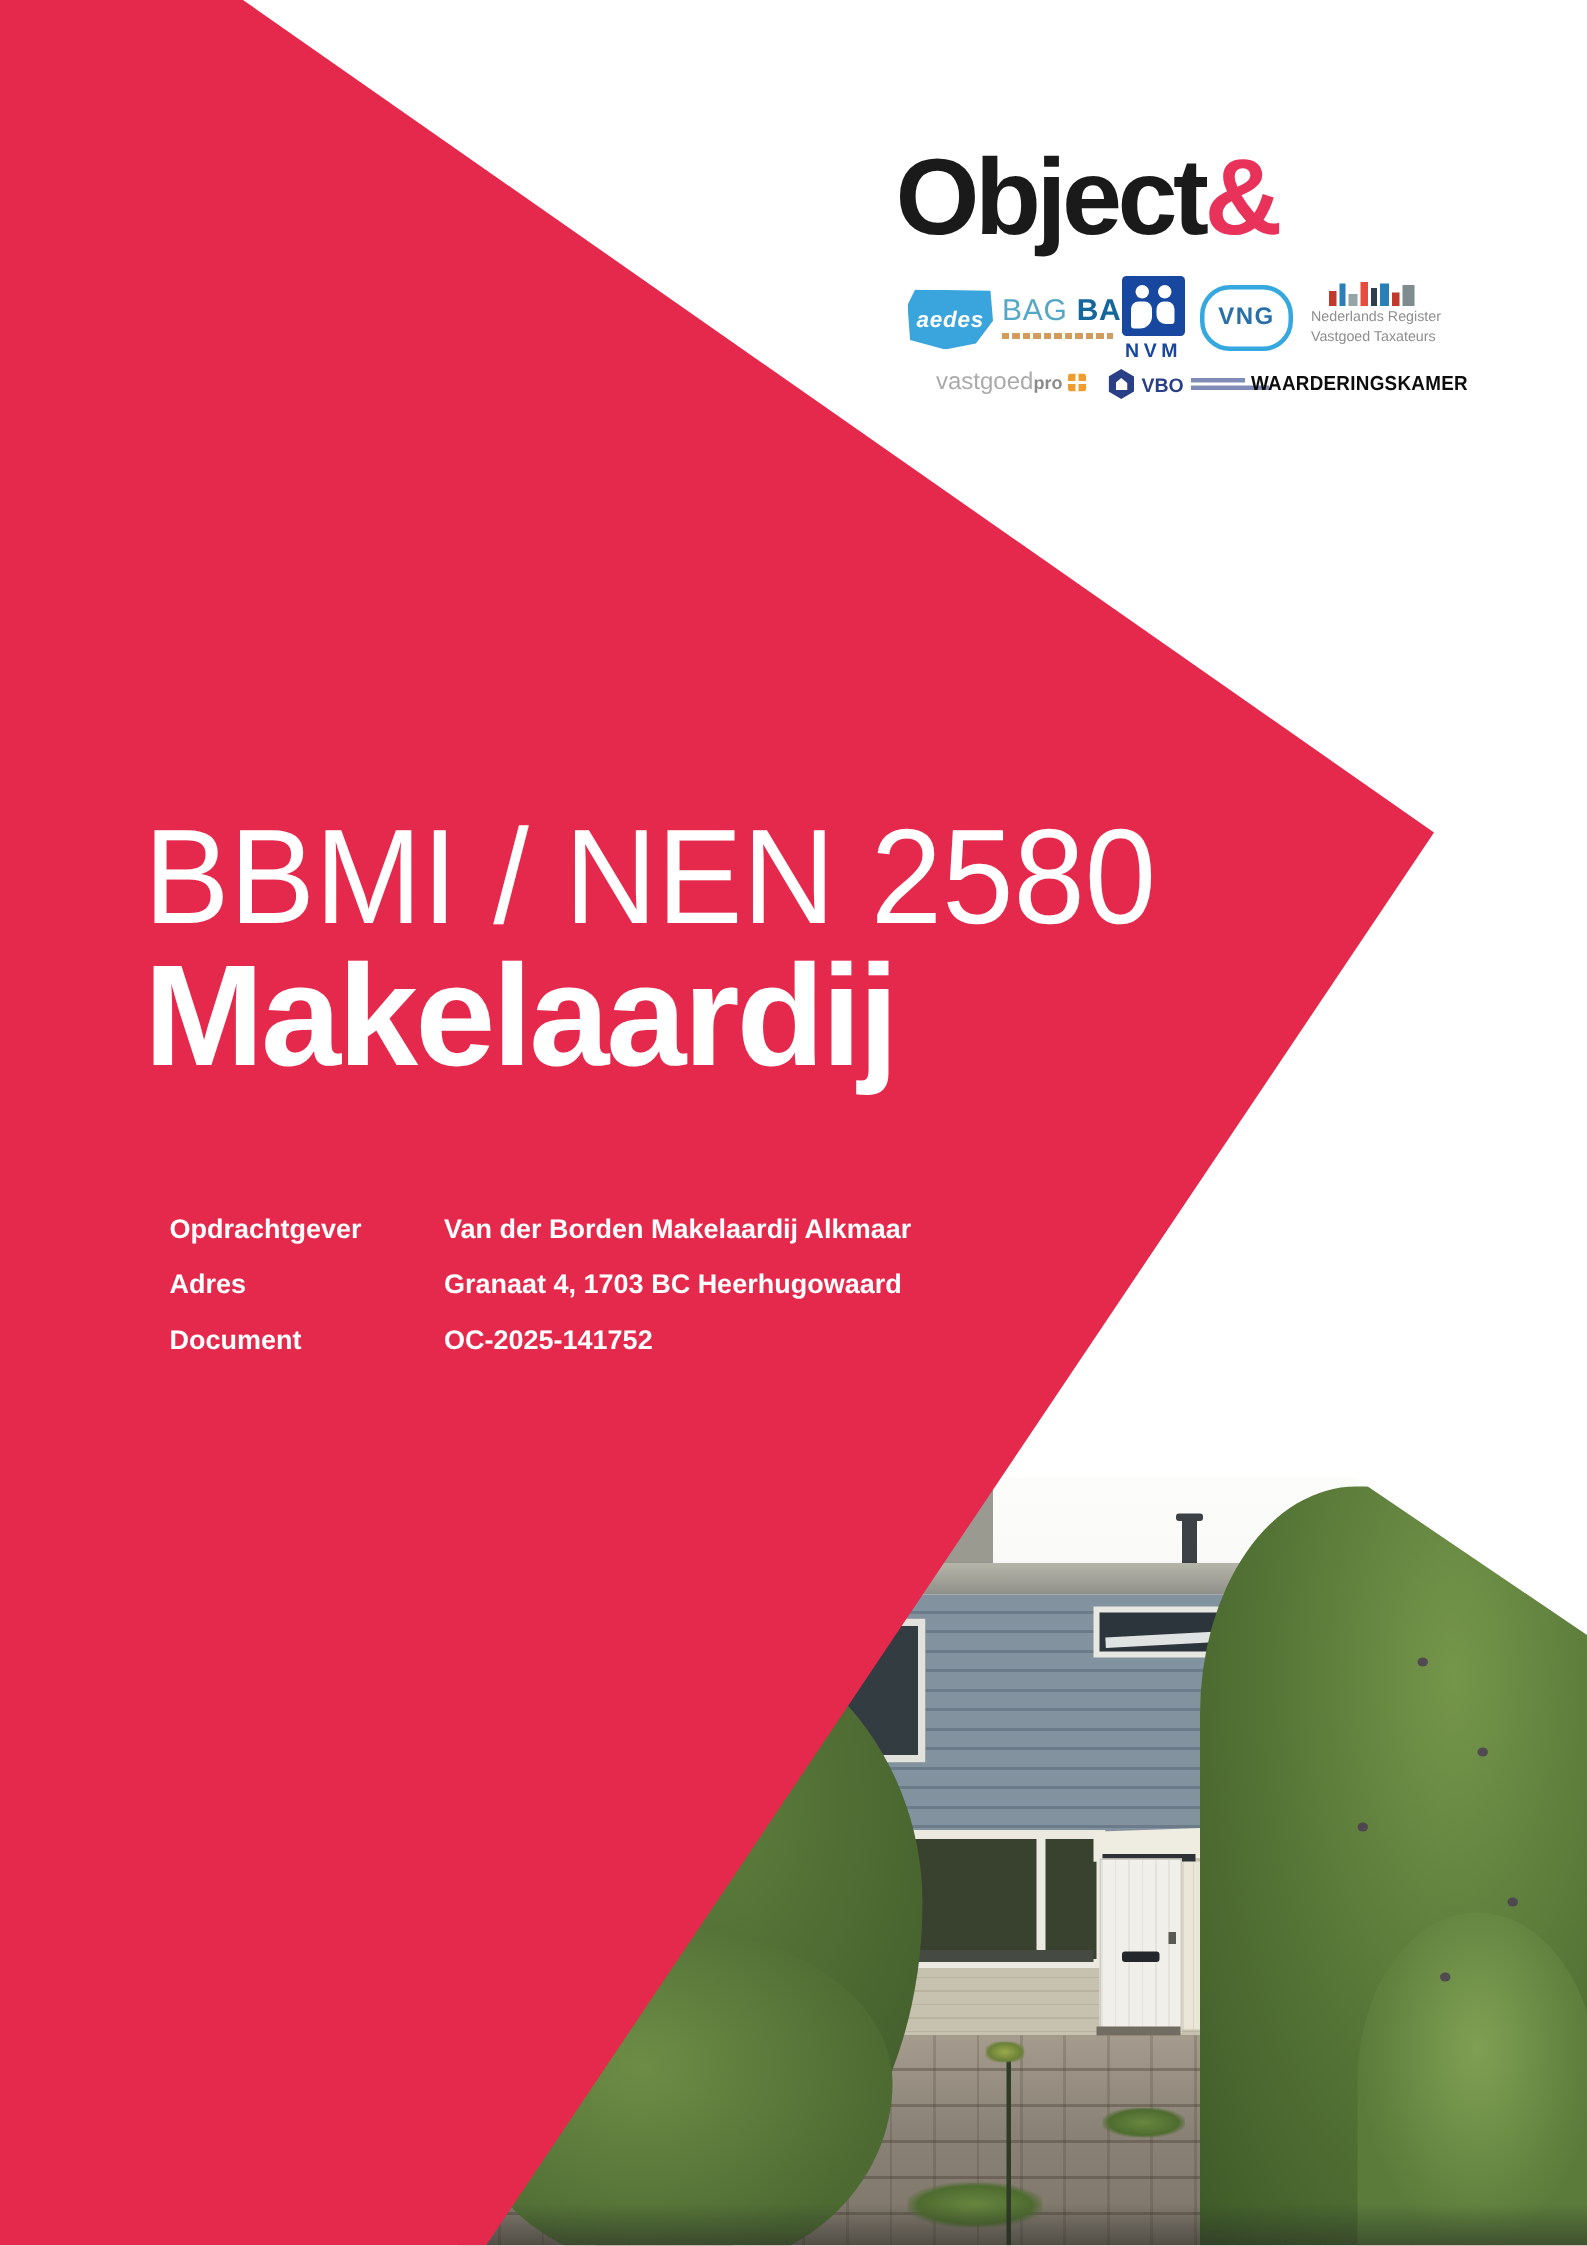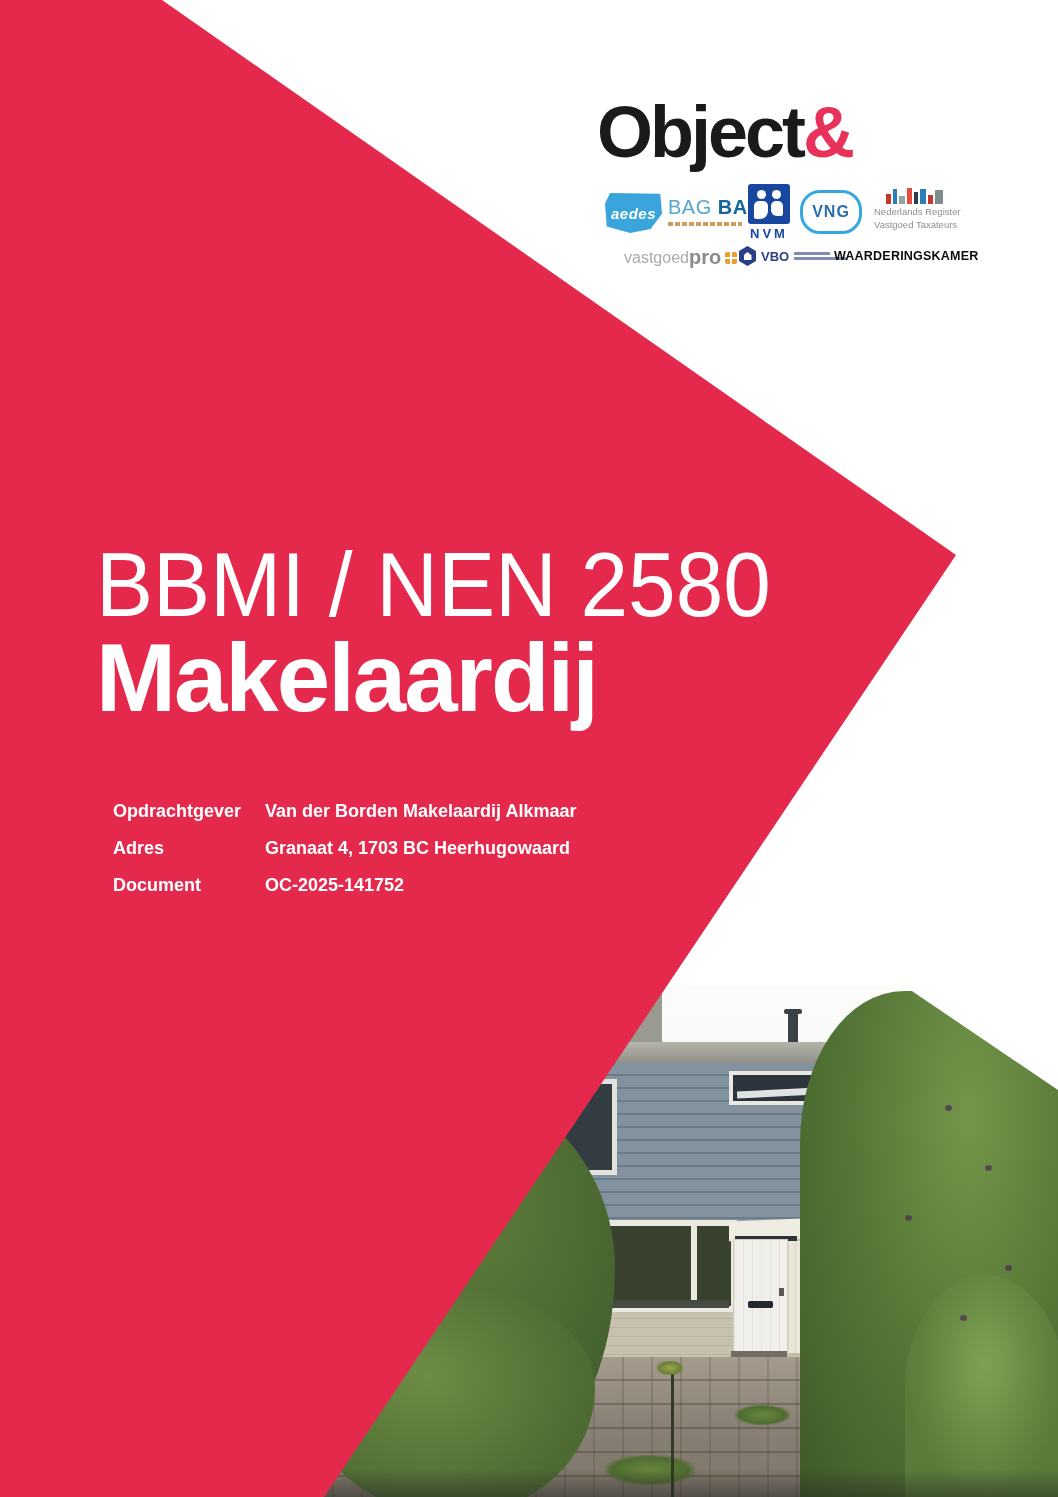--- a/index.html
+++ b/index.html
@@ -44,21 +44,21 @@
   .nvm .label{margin-top:2px;color:#17479E;font-weight:700;font-size:13px;letter-spacing:3px;}
   .vng{left:800px;top:190px;width:56px;height:38px;border:3px solid #35A8E0;border-radius:20px;
     display:flex;align-items:center;justify-content:center;
     color:#2A6FA8;font-weight:700;font-size:16px;letter-spacing:1px;}
   .nrvt{left:874px;top:187px;flex-direction:column;align-items:flex-start;}
   .nrvt .bars{display:flex;align-items:flex-end;gap:2px;height:17px;margin-left:12px;}
   .nrvt .bars i{display:block;}
   .nrvt .text{font-size:9.5px;line-height:11px;color:#8E8E8E;margin-top:2px;}
   .vgp{left:624px;top:246px;}
   .vgp .t1{color:#ABABAB;font-size:16px;}
-  .vgp .t2{color:#8B8B8B;font-size:20px;font-weight:700;}
+  .vgp .t2{color:#8B8B8B;font-size:12px;font-weight:700;}
   .vgp .icon{width:12px;height:12px;margin-left:4px;border-radius:2px;background:#EE9D2E;
     background-image:linear-gradient(#fff,#fff),linear-gradient(#fff,#fff);
     background-size:12px 2px,2px 12px;background-position:0 5px,5px 0;background-repeat:no-repeat;}
   .vbo{left:739px;top:246px;gap:5px;}
   .vbo .hex{width:17px;height:20px;background:#2B3F87;
     clip-path:polygon(50% 0,100% 25%,100% 75%,50% 100%,0 75%,0 25%);
     display:flex;align-items:center;justify-content:center;}
   .vbo .hex i{display:block;width:8px;height:8px;background:#fff;
     clip-path:polygon(50% 0,100% 42%,100% 100%,0 100%,0 42%);}
   .vbo .label{color:#2B3F87;font-weight:800;font-size:13px;}
@@ -69,21 +69,21 @@
   .wk{left:834px;top:248px;color:#0D0D0D;font-weight:800;font-size:13.5px;letter-spacing:.2px;
     transform:scaleX(.93);transform-origin:left center;}
 
   
   .title{position:absolute;left:96px;top:542px;z-index:3;color:#fff;}
   .title .l1{font-size:90px;line-height:86px;font-weight:400;transform:scaleX(.95);transform-origin:left;}
   .title .l2{font-size:96px;line-height:100px;font-weight:800;letter-spacing:-2px;}
 
   
   .details{position:absolute;left:113px;top:801px;z-index:3;color:#fff;}
-  .details .row{display:flex;height:37px;font-size:18px;font-weight:700;}
+  .details .row{display:flex;height:37px;align-items:center;font-size:18px;font-weight:700;gap:31px;}
   .details .label{width:152px;}
 
   
   .photo{
     position:absolute;left:305px;top:985px;width:753px;height:512px;z-index:1;
     clip-path:polygon(0 0,598px 0,753px 105px,753px 512px,0 512px);
   }
   .photo *{position:absolute;}
   .sky{inset:0;background:linear-gradient(180deg,#fcfcfb 0%,#f4f4f1 35%,#ececea 55%);}
   .roofbox{left:245px;top:8px;width:112px;height:54px;background:#9a9a90;}

